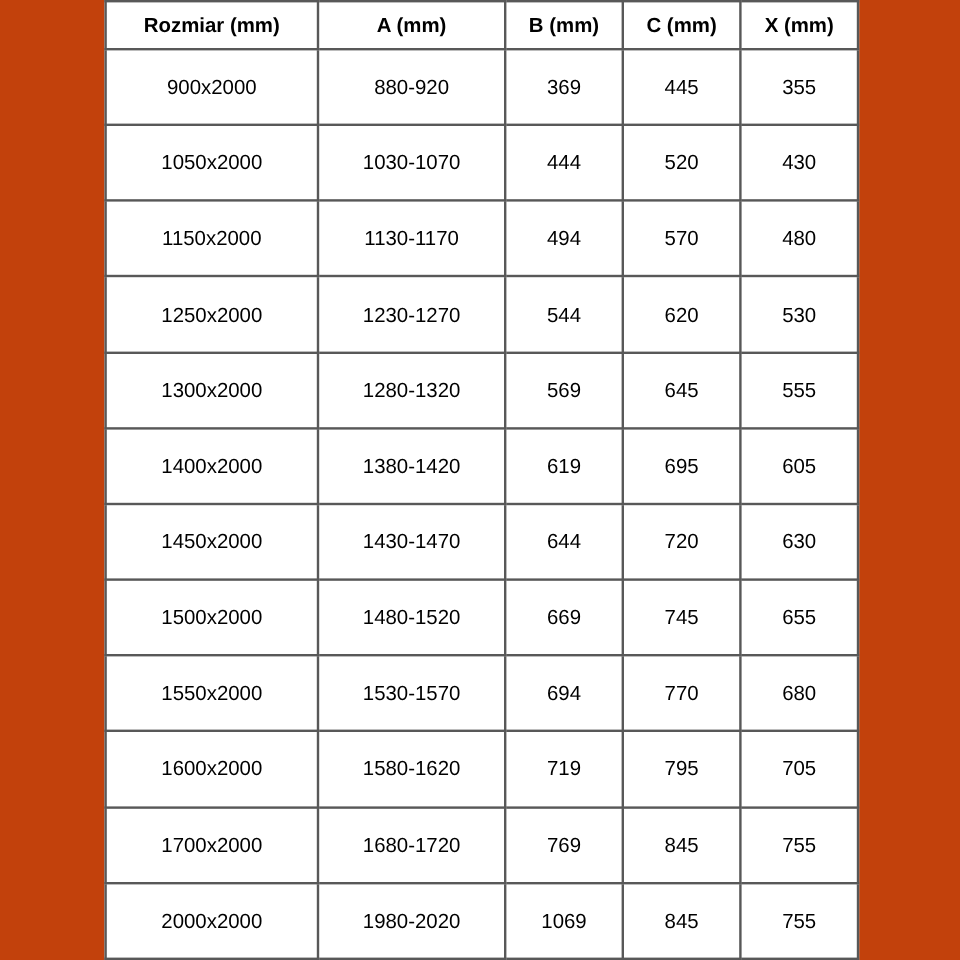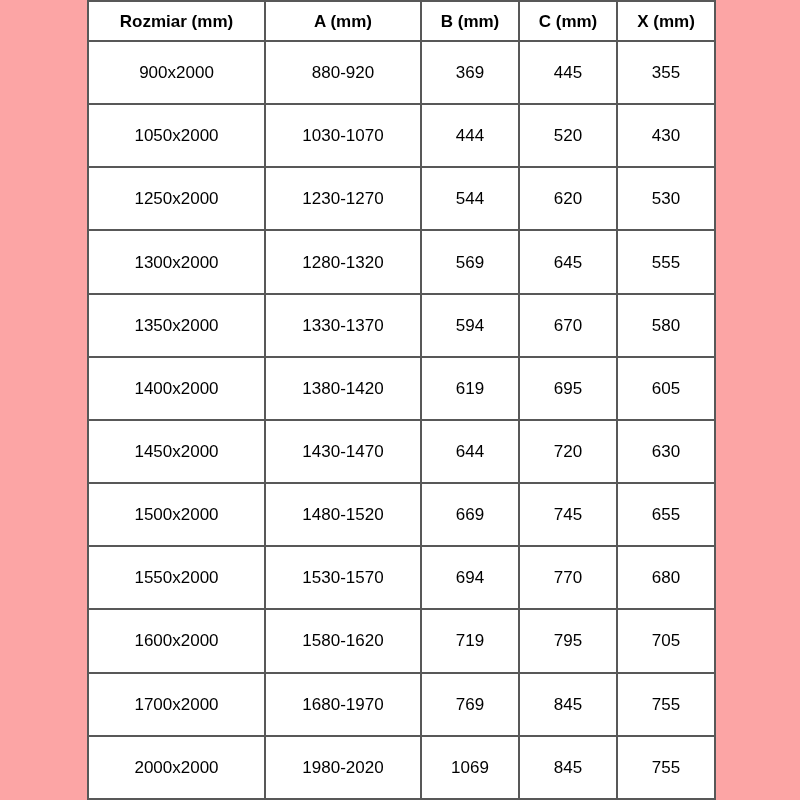--- a/index.html
+++ b/index.html
@@ -10,21 +10,21 @@
   body {
     width: 800px;
     height: 800px;
     font-family: "Liberation Sans", sans-serif;
     color: #000000;
   }
   .stage {
     position: relative;
     width: 800px;
     height: 800px;
-    background: #fca5a5;
+    background: #c2410c;
     overflow: hidden;
   }
   table.size-table {
     position: absolute;
     left: 87px;
     top: 0;
     width: 627px;
     height: 800px;
     border-collapse: collapse;
     table-layout: fixed;
@@ -87,39 +87,39 @@
           <td>355</td>
         </tr>
         <tr>
           <td>1050x2000</td>
           <td>1030-1070</td>
           <td>444</td>
           <td>520</td>
           <td>430</td>
         </tr>
         <tr>
+          <td>1150x2000</td>
+          <td>1130-1170</td>
+          <td>494</td>
+          <td>570</td>
+          <td>480</td>
+        </tr>
+        <tr>
           <td>1250x2000</td>
           <td>1230-1270</td>
           <td>544</td>
           <td>620</td>
           <td>530</td>
         </tr>
         <tr>
           <td>1300x2000</td>
           <td>1280-1320</td>
           <td>569</td>
           <td>645</td>
           <td>555</td>
-        </tr>
-        <tr>
-          <td>1350x2000</td>
-          <td>1330-1370</td>
-          <td>594</td>
-          <td>670</td>
-          <td>580</td>
         </tr>
         <tr>
           <td>1400x2000</td>
           <td>1380-1420</td>
           <td>619</td>
           <td>695</td>
           <td>605</td>
         </tr>
         <tr>
           <td>1450x2000</td>
@@ -144,21 +144,21 @@
         </tr>
         <tr>
           <td>1600x2000</td>
           <td>1580-1620</td>
           <td>719</td>
           <td>795</td>
           <td>705</td>
         </tr>
         <tr>
           <td>1700x2000</td>
-          <td>1680-1970</td>
+          <td>1680-1720</td>
           <td>769</td>
           <td>845</td>
           <td>755</td>
         </tr>
         <tr>
           <td>2000x2000</td>
           <td>1980-2020</td>
           <td>1069</td>
           <td>845</td>
           <td>755</td>

